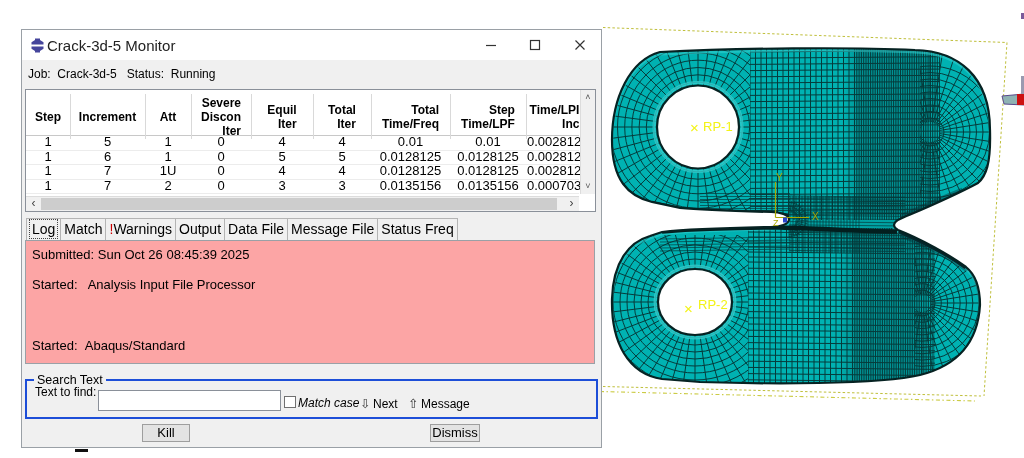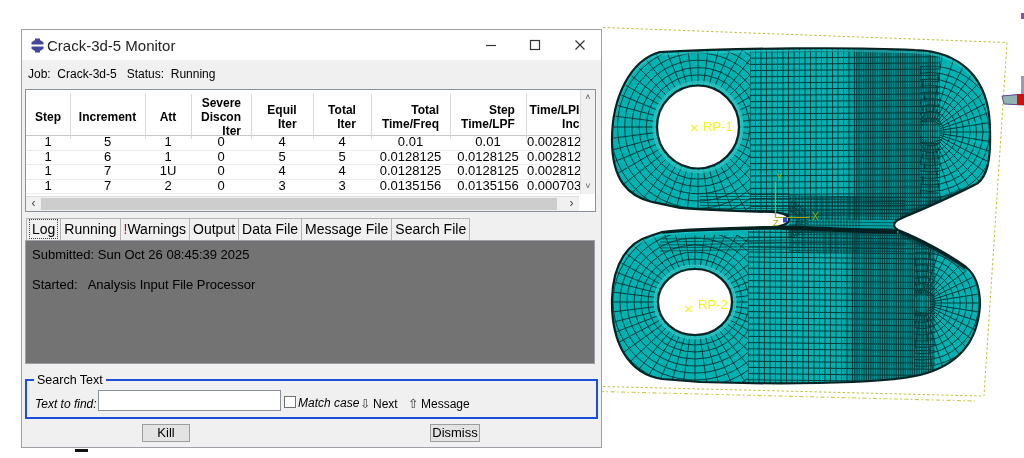--- a/index.html
+++ b/index.html
@@ -17,25 +17,25 @@
 #vsb{position:absolute;right:0;top:0;width:14px;height:104px;background:#f0f0f0;border-left:1px solid #dcdcdc;}
 .varr{position:absolute;left:0;width:14px;height:15px;text-align:center;font-size:9px;color:#555;line-height:15px;}
 #hsb{position:absolute;left:0;bottom:0;width:553px;height:14px;background:#f0f0f0;border-top:1px solid #dcdcdc;}
 .harr{position:absolute;top:0;width:15px;height:14px;text-align:center;color:#444;font-size:12px;line-height:12px;}
 #hthumb{position:absolute;left:15px;top:1px;width:516px;height:12px;background:#cdcdcd;}
 #tabs{position:absolute;left:4px;top:188px;height:22px;}
 .tab{position:relative;float:left;height:21px;line-height:21px;padding:0 3px;font-size:14px;
  border:1px solid #b4b4b4;border-bottom:none;background:#f0f0f0;margin-right:-1px;}
 .tab.active{background:#f0f0f0;}
 .focus{outline:1px dotted #444;padding:1px 2px;}
-#logbox{position:absolute;left:3px;top:210px;width:568px;height:122px;background:#737373;border:1px solid #9aa0a6;font-size:13px;}
+#logbox{position:absolute;left:3px;top:210px;width:568px;height:122px;background:#fca5a5;border:1px solid #9aa0a6;font-size:13px;}
 #logbox div{position:absolute;left:6px;}
 #search{position:absolute;left:3px;top:349px;width:569px;height:36px;border:2px solid #1d4ed8;font-size:12px;}
 #legend{position:absolute;left:7px;top:-8px;background:#f0f0f0;padding:0 3px;font-size:12.5px;}
-#ttf{position:absolute;left:8px;top:16px;font-style:italic;}
+#ttf{position:absolute;left:8px;top:4px;}
 #find{position:absolute;left:71px;top:9px;width:181px;height:19px;border:1px solid #8a9099;outline:none;padding:0;}
 #mc{position:absolute;left:257px;top:15px;width:10px;height:10px;border:1px solid #707070;background:#fff;}
 #mclbl{position:absolute;left:271px;top:15px;font-style:italic;}
 .arr{position:absolute;top:15px;font-size:12.5px;color:#333;}
 .nav{position:absolute;top:16px;}
 .btn{position:absolute;top:394px;height:16px;background:#e3e3e3;border:1px solid #9e9e9e;
  text-align:center;line-height:16px;font-size:13px;}
 #underdash{position:absolute;left:75px;top:449px;width:13px;height:2.5px;background:#111;z-index:6;}
 </style></head>
 <body>
@@ -715,30 +715,31 @@
         <div class="varr" style="bottom:0">˅</div>
       </div>
   <div id="hsb">
         <div class="harr" style="left:0">‹</div>
         <div id="hthumb"></div>
         <div class="harr" style="right:0">›</div>
       </div>
  </div>
  <div id="tabs">
    <div class="tab active"><span class="focus">Log</span></div>
-   <div class="tab">Running</div>
+   <div class="tab">Match</div>
    <div class="tab"><span style="color:#cc0000">!</span>Warnings</div>
    <div class="tab">Output</div>
    <div class="tab">Data File</div>
    <div class="tab">Message File</div>
-   <div class="tab">Search File</div>
+   <div class="tab">Status Freq</div>
  </div>
  <div id="logbox">
    <div style="top:6px">Submitted: Sun Oct 26 08:45:39 2025</div>
    <div style="top:36px">Started:&nbsp;&nbsp; Analysis Input File Processor</div>
+   <div style="top:97px">Started:&nbsp;&nbsp;Abaqus/Standard</div>
  </div>
  <div id="search">
       <span id="legend">Search Text</span>
    <span id="ttf">Text to find:</span>
    <input id="find" type="text" style="">
    <span id="mc"></span>
       <span id="mclbl">Match case</span>
    <span class="arr" style="left:333px">⇩</span>
       <span class="nav" style="left:346px">Next</span>
    <span class="arr" style="left:381px">⇧</span>

